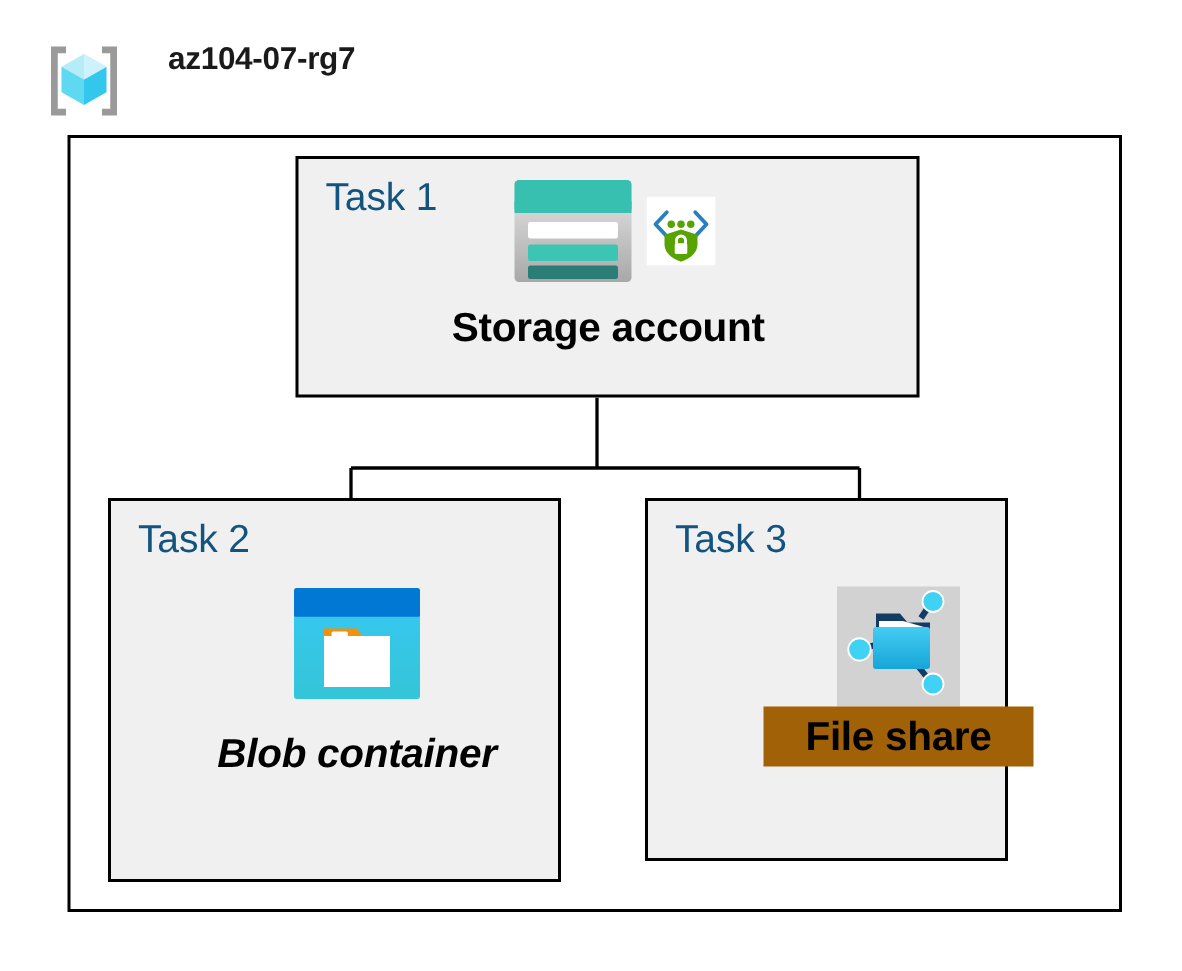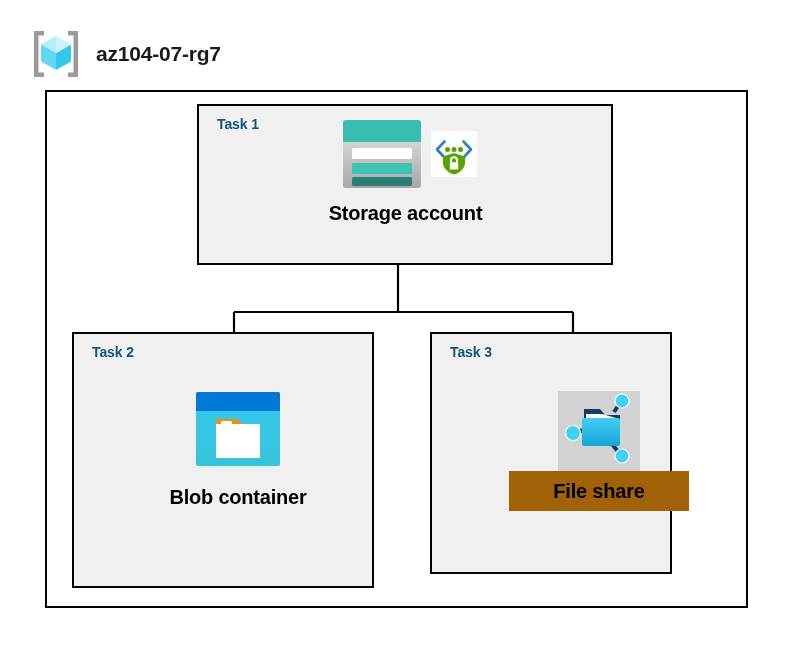--- a/index.html
+++ b/index.html
@@ -14,22 +14,21 @@
     position: relative;
     overflow: hidden;
   }
 
   
   .rg-header {
     position: absolute;
     left: 30px;
     top: 28px;
     display: flex;
-    align-items: center;
-    gap: 14px;
+    gap: 30px;
   }
   .rg-icon {
     width: 52px;
     height: 52px;
     display: block;
   }
   .rg-title {
     font-size: 21px;
     font-weight: bold;
     color: #1a1a1a;
@@ -57,35 +56,35 @@
     box-sizing: border-box;
   }
   .panel-task1 { left: 197px; top: 104px; width: 416px; height: 161px; }
   .panel-task2 { left: 72px;  top: 332px; width: 302px; height: 256px; }
   .panel-task3 { left: 430px; top: 332px; width: 242px; height: 242px; }
 
   .task-label {
     position: absolute;
     left: 18px;
     top: 10px;
-    font-size: 14px;
-    font-weight: bold;
+    font-size: 26px;
+    font-weight: normal;
     color: #12547f;
     letter-spacing: -0.1px;
   }
 
   
   .node {
     position: absolute;
     display: flex;
     flex-direction: column;
     align-items: center;
   }
   .node-caption {
-    font-size: 20px;
+    font-size: 27px;
     font-weight: bold;
     color: #000000;
     white-space: nowrap;
     letter-spacing: -0.2px;
   }
 
   
   .node-storage {
     left: 288px;
     top: 118px;
@@ -98,21 +97,21 @@
     margin-left: 6px;
   }
   .node-storage .node-caption { margin-top: 8px; }
 
   
   .node-blob {
     left: 148px;
     top: 390px;
     width: 180px;
   }
-  .node-blob .node-caption { margin-top: 14px; }
+  .node-blob .node-caption { margin-top: 14px; font-style: italic; }
 
   
   .node-fileshare {
     left: 509px;
     top: 391px;
     width: 180px;
   }
   .fileshare-icon-block {
     width: 82px;
     height: 80px;

